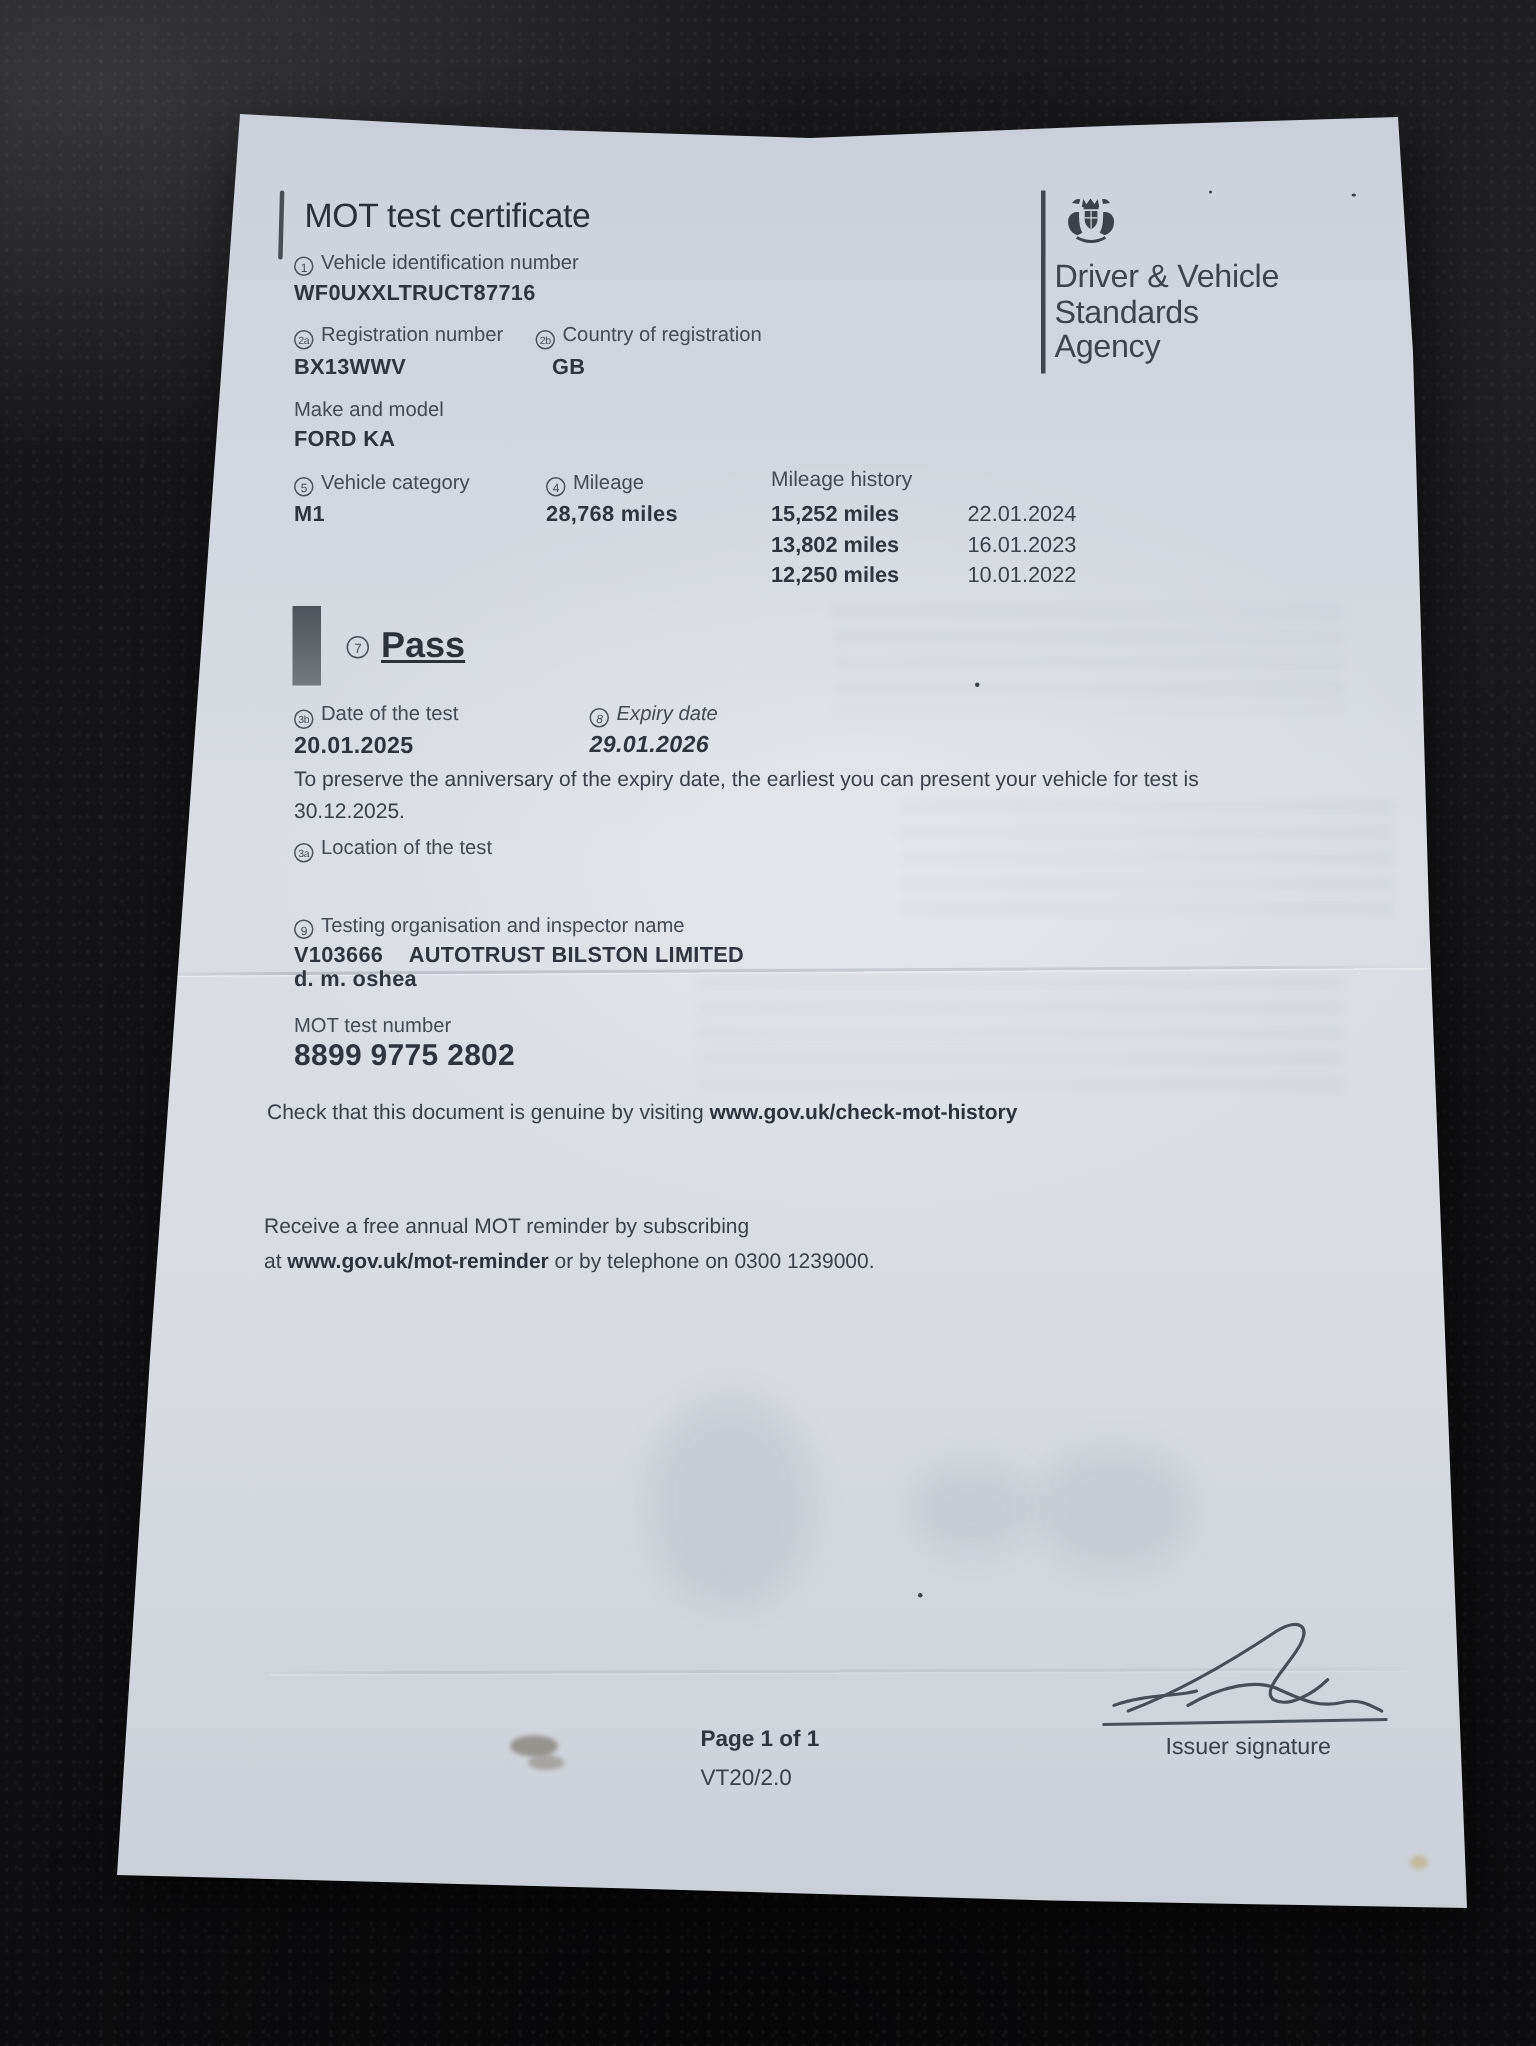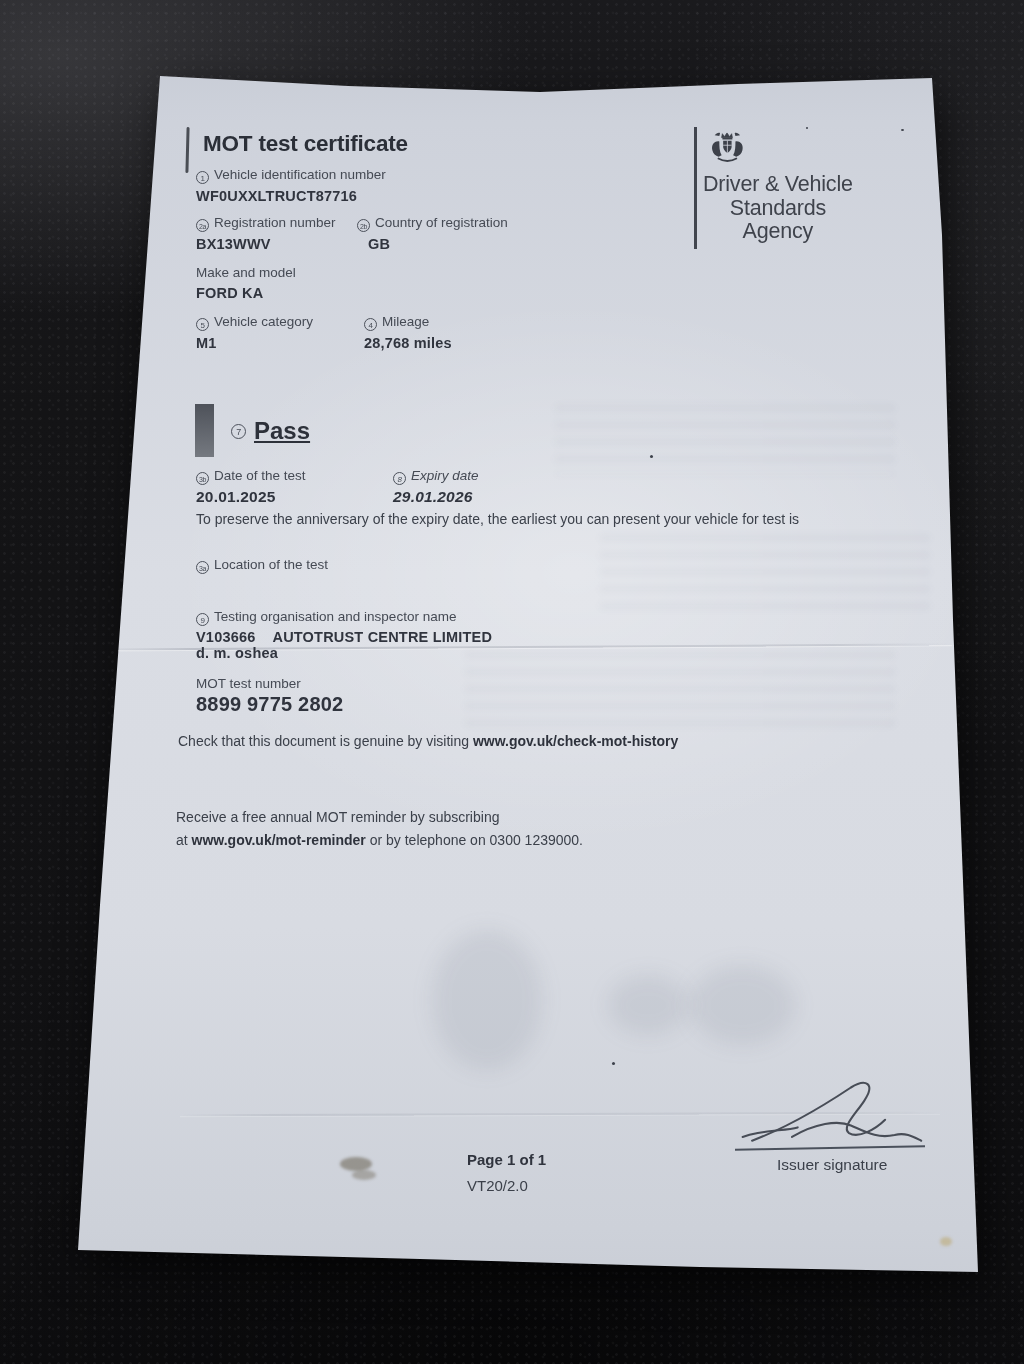--- a/index.html
+++ b/index.html
@@ -35,21 +35,21 @@
       linear-gradient(267deg, rgba(40,45,60,0.10), transparent 6%),
       linear-gradient(180deg,#c2c7d1 0%, #ced2db 9%, #dadde4 42%, #d8dbe2 68%, #cdd1d9 90%, #c5c9d2 100%);
   }
   .crease{position:absolute;background:linear-gradient(90deg,transparent,rgba(70,76,92,0.20) 12%,rgba(70,76,92,0.14) 86%,transparent);box-shadow:0 1px 0 rgba(255,255,255,0.38);}
   .smudge{position:absolute;border-radius:50%;filter:blur(10px);background:rgba(92,98,115,0.11);}
   .ghost{position:absolute;filter:blur(3.5px);opacity:.5;
     background:repeating-linear-gradient(180deg, rgba(74,82,104,0.10) 0 6px, transparent 6px 17px);}
   .speck{position:absolute;border-radius:50%;background:#3d414b;}
   .stain{position:absolute;border-radius:50%;filter:blur(1.5px);}
   
-  .title{position:absolute;font-size:22.5px;font-weight:bold;letter-spacing:-0.2px;color:#2b2f38;}
+  .title{position:absolute;font-size:22.5px;font-weight:normal;letter-spacing:-0.2px;color:#2b2f38;}
   .reg-mark{position:absolute;width:3px;height:46px;background:#4a4e55;border-radius:2px;transform:rotate(1.5deg);}
   .field{position:absolute;}
   .lbl{font-size:13.5px;color:#454a54;line-height:17px;white-space:nowrap;}
   .val{font-size:14.5px;font-weight:bold;color:#30343e;letter-spacing:0.2px;line-height:18px;margin-top:3px;white-space:nowrap;}
   .marker{display:inline-block;width:13px;height:13px;border:1px solid #4c515b;border-radius:50%;
           font-size:8px;line-height:13px;text-align:center;color:#474c56;vertical-align:-2px;margin-right:5px;
           letter-spacing:-0.3px;box-sizing:border-box;}
   .history-row{display:flex;font-size:14.5px;line-height:20.5px;color:#343843;}
   .history-row .miles{font-weight:bold;width:131px;color:#30343e;}
   .history-row .hdate{color:#3b404a;}
@@ -100,21 +100,21 @@
         <path d="M24,12 l2.5,4 3.5,-5 3.5,5 2.5,-4 1,5 h-14 z" stroke-width="1"></path>
         <rect x="24" y="17" width="13" height="2.5" stroke="none"></rect>
         <path d="M25,21 h11 v8 c0,5 -5.5,8 -5.5,8 s-5.5,-3 -5.5,-8 z" stroke="none"></path>
         <path d="M30.5,21 v16 M25,27 h11" stroke="#d8dbe2" stroke-width="1" fill="none"></path>
         <path d="M20,22 c-7,-1 -11,5 -9,12 c1,4 4,7 8,8 l4,-2 c-3,-5 -3,-12 -3,-18 z" stroke="none"></path>
         <path d="M41,22 c7,-1 11,5 9,12 c-1,4 -4,7 -8,8 l-4,-2 c3,-5 3,-12 3,-18 z" stroke="none"></path>
         <path d="M14,14 c2,-3 5,-4 7,-3 l-1,4 z M47,14 c-2,-3 -5,-4 -7,-3 l1,4 z" stroke="none"></path>
         <path d="M18,44 q12.5,7 25,0" fill="none" stroke-width="2.5"></path>
       </g>
     </svg>
-    <div class="dvsa-text" style="left:703px;top:173px;text-align:center;">
+    <div class="dvsa-text" style="left:703px;top:173px;">
       <div>Driver &amp; Vehicle</div>
       <div>Standards</div>
       <div>Agency</div>
     </div>
 
     <div class="field" style="left:196px;top:166px;">
       <div class="lbl"><span class="marker">1</span><span>Vehicle identification number</span></div>
       <div class="val">WF0UXXLTRUCT87716</div>
     </div>
 
@@ -132,49 +132,67 @@
       <div class="val">FORD KA</div>
     </div>
 
     <div class="field" style="left:196px;top:313px;">
       <div class="lbl"><span class="marker">5</span><span>Vehicle category</span></div>
       <div class="val">M1</div>
     </div>
     <div class="field" style="left:364px;top:313px;">
       <div class="lbl"><span class="marker">4</span><span>Mileage</span></div>
       <div class="val">28,768 miles</div>
+    </div>
+    <div class="field" style="left:514px;top:311px;">
+      <div class="lbl" style="font-size:14px;">Mileage history</div>
+      <div style="margin-top:5px;">
+        <div class="history-row">
+          <span class="miles">15,252 miles</span>
+          <span class="hdate">22.01.2024</span>
+        </div>
+        <div class="history-row">
+          <span class="miles">13,802 miles</span>
+          <span class="hdate">16.01.2023</span>
+        </div>
+        <div class="history-row">
+          <span class="miles">12,250 miles</span>
+          <span class="hdate">10.01.2022</span>
+        </div>
+      </div>
     </div>
 
     <div class="pass-bar" style="left:195px;top:404px;"></div>
     <div class="pass-line" style="left:231px;top:417px;">
       <span class="marker">7</span>
       <span class="pass-text">Pass</span>
     </div>
 
     <div class="field" style="left:196px;top:467px;">
       <div class="lbl"><span class="marker" style="font-size:7px;">3b</span><span>Date of the test</span></div>
       <div class="val" style="font-size:15.5px;">20.01.2025</div>
     </div>
     <div class="field" style="left:393px;top:467px;font-style:italic;">
       <div class="lbl"><span class="marker">8</span><span>Expiry date</span></div>
       <div class="val" style="font-size:15.5px;">29.01.2026</div>
     </div>
 
     <div class="para" style="left:196px;top:509px;line-height:21px;">
       <div>To preserve the anniversary of the expiry date, the earliest you can present your vehicle for test is</div>
+      <div>30.12.2025.</div>
     </div>
 
     <div class="field" style="left:196px;top:556px;">
       <div class="lbl"><span class="marker" style="font-size:7px;">3a</span><span>Location of the test</span></div>
     </div>
 
     <div class="field" style="left:196px;top:608px;">
       <div class="lbl"><span class="marker">9</span><span>Testing organisation and inspector name</span></div>
       <div class="val" style="line-height:16px;">
-        <span>V103666</span><span style="display:inline-block;width:17px;"></span><span>AUTOTRUST CENTRE LIMITED</span>
+        <span>V103666</span><span style="display:inline-block;width:17px;"></span><span>AUTOTRUST BILSTON LIMITED</span>
       </div>
       <div class="val" style="margin-top:0;line-height:16px;">d. m. oshea</div>
     </div>
 
     <div class="field" style="left:196px;top:675px;">
       <div class="lbl">MOT test number</div>
       <div class="val" style="font-size:20px;">8899 9775 2802</div>
     </div>
 
     <div class="para" style="left:178px;top:730px;">

